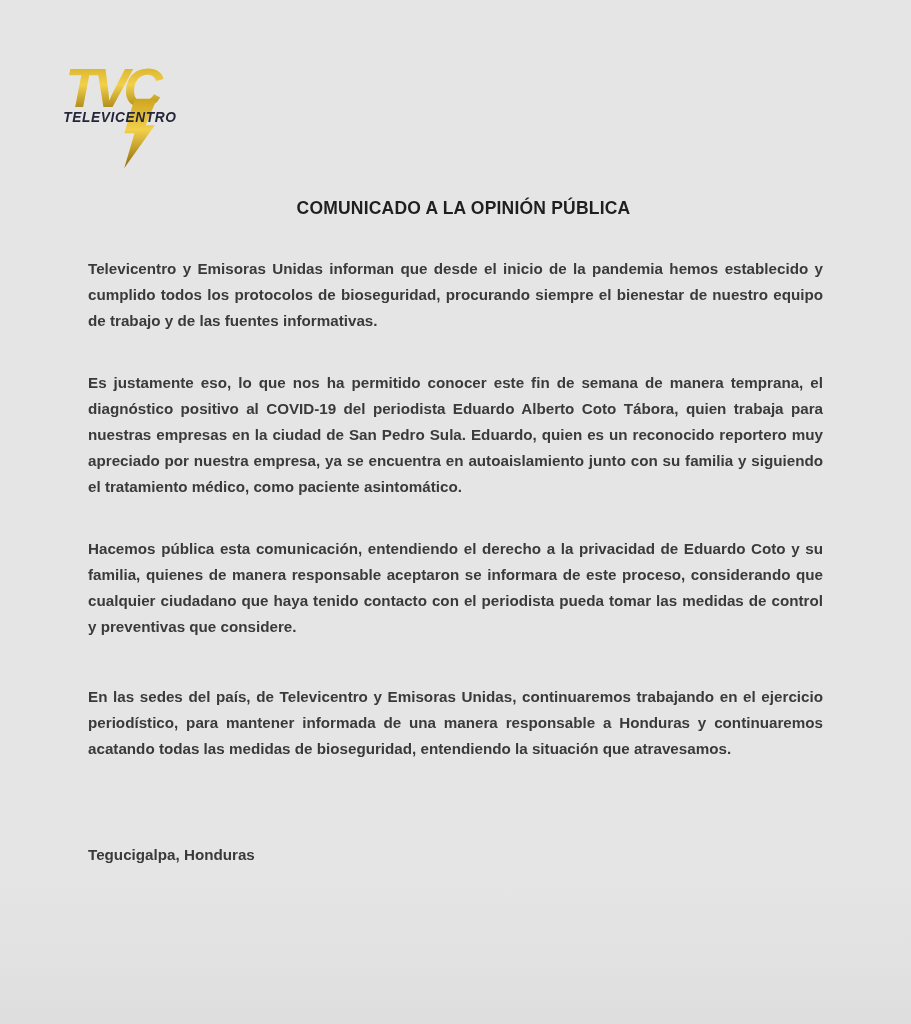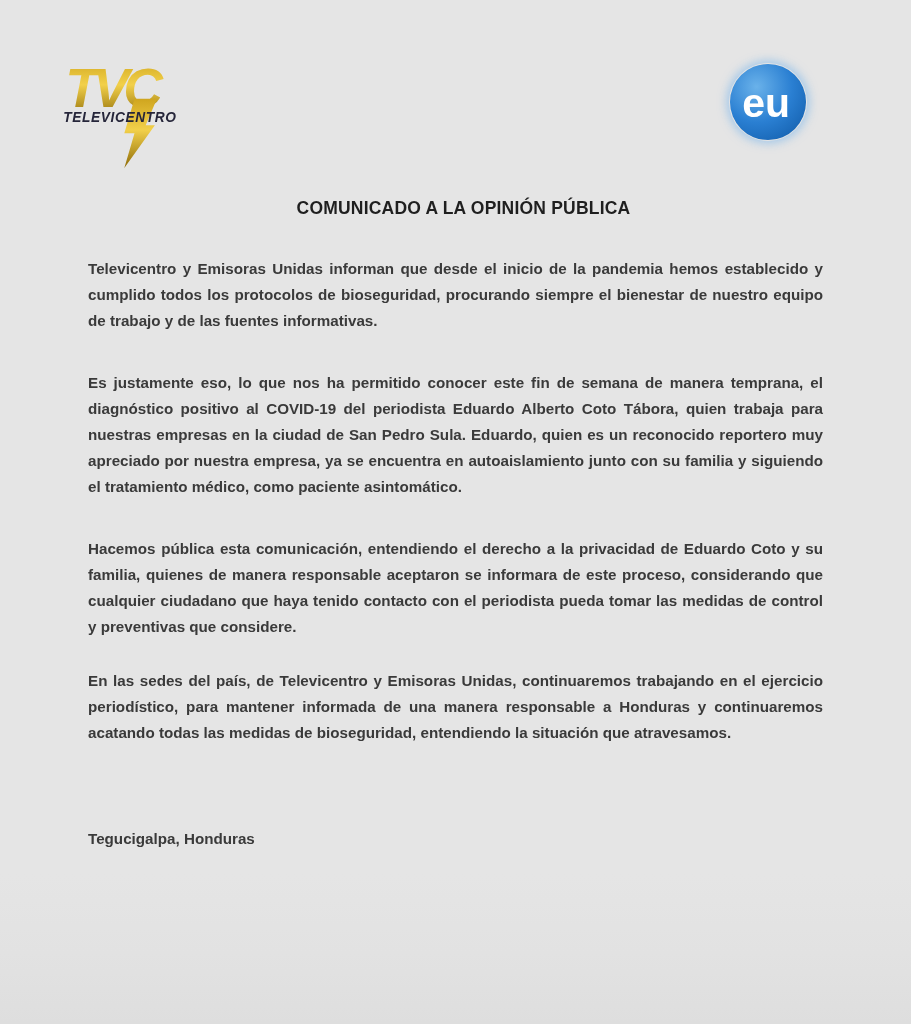--- a/index.html
+++ b/index.html
@@ -49,21 +49,21 @@
     width: 735px;
     font-size: 15.2px;
     line-height: 26px;
     color: #3a3a3a;
   }
   .doc-body p {
     margin: 0 0 36px 0;
     text-align: justify;
     font-weight: bold;
   }
-  .doc-body p.para-3 { margin-bottom: 28px; }
+  .doc-body p.para-3 { margin-bottom: 44px; }
   .doc-body p.para-4 { margin-bottom: 80px; }
   .doc-body .sign-line {
     margin: 0;
     text-align: left;
   }
 </style>
 </head>
 <body>
 
 <div class="page">
@@ -76,33 +76,20 @@
           <stop offset="45%" stop-color="#f2d04a"></stop>
           <stop offset="100%" stop-color="#8f6c08"></stop>
         </linearGradient>
       </defs>
       <text x="2" y="48" font-family="Liberation Sans, sans-serif" font-size="54" font-weight="bold" font-style="italic" letter-spacing="-6" fill="url(#goldGrad)">TVC</text>
       <polygon points="70,40 92,40 81,66 90,66 60,108 70,74 60,74" fill="url(#goldGrad)"></polygon>
       <text x="0" y="63" font-family="Liberation Sans, sans-serif" font-size="13.5" font-weight="bold" font-style="italic" letter-spacing="0.6" fill="#26263a">TELEVICENTRO</text>
     </svg>
   </div>
 
-  <div class="eu-logo">
-    <svg viewBox="0 0 80 80" width="78" height="78" aria-hidden="true">
-      <defs>
-        <radialGradient id="euGrad" cx="0.35" cy="0.3" r="0.85">
-          <stop offset="0%" stop-color="#6ab2ea"></stop>
-          <stop offset="55%" stop-color="#2a7fd2"></stop>
-          <stop offset="100%" stop-color="#1460ae"></stop>
-        </radialGradient>
-      </defs>
-      <circle cx="40" cy="40" r="39" fill="url(#euGrad)"></circle>
-      <text x="38" y="55" text-anchor="middle" font-family="Liberation Sans, sans-serif" font-size="42" font-weight="bold" fill="#ffffff">eu</text>
-    </svg>
-  </div>
 
   <h1 class="doc-title">COMUNICADO A LA OPINIÓN PÚBLICA</h1>
 
   <div class="doc-body">
     <p class="para-1">Televicentro y Emisoras Unidas informan que desde el inicio de la pandemia hemos establecido y cumplido todos los protocolos de bioseguridad, procurando siempre el bienestar de nuestro equipo de trabajo y de las fuentes informativas.</p>
     <p class="para-2">Es justamente eso, lo que nos ha permitido conocer este fin de semana de manera temprana, el diagnóstico positivo al COVID-19 del periodista Eduardo Alberto Coto Tábora, quien trabaja para nuestras empresas en la ciudad de San Pedro Sula. Eduardo, quien es un reconocido reportero muy apreciado por nuestra empresa, ya se encuentra en autoaislamiento junto con su familia y siguiendo el tratamiento médico, como paciente asintomático.</p>
     <p class="para-3">Hacemos pública esta comunicación, entendiendo el derecho a la privacidad de Eduardo Coto y su familia, quienes de manera responsable aceptaron se informara de este proceso, considerando que cualquier ciudadano que haya tenido contacto con el periodista pueda tomar las medidas de control y preventivas que considere.</p>
     <p class="para-4">En las sedes del país, de Televicentro y Emisoras Unidas, continuaremos trabajando en el ejercicio periodístico, para mantener informada de una manera responsable a Honduras y continuaremos acatando todas las medidas de bioseguridad, entendiendo la situación que atravesamos.</p>
     <p class="sign-line">Tegucigalpa, Honduras</p>
   </div>

